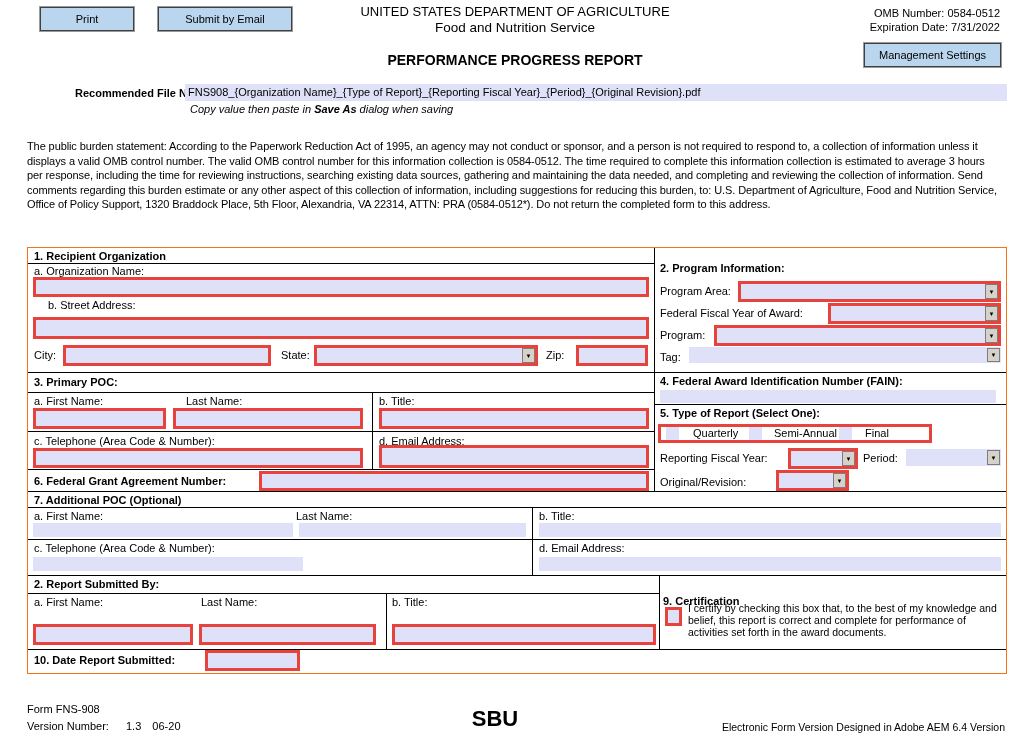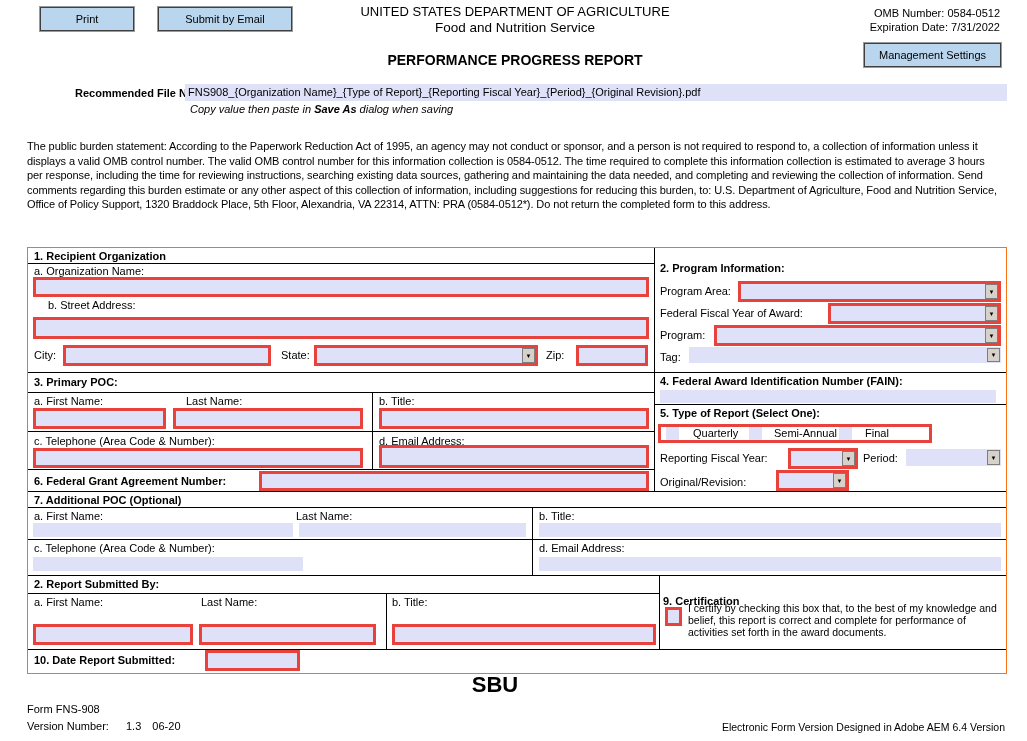--- a/index.html
+++ b/index.html
@@ -185,16 +185,16 @@
     <div class="abs lbl b" style="left:6px;top:406px;">10. Date Report Submitted:</div>
     <div class="fld req" style="left:177px;top:402px;width:95px;height:21px;"></div>
   </div>
 
   <div class="abs" style="left:27px;top:703px;font-size:11px;">Form FNS-908</div>
   <div class="abs" style="left:27px;top:720px;font-size:11px;">
     <span>Version Number:</span>
     <span style="margin-left:14px;">1.3</span>
     <span style="margin-left:8px;">06-20</span>
   </div>
-  <div class="abs ctr b" style="left:425px;top:672px;width:140px;font-size:22px;">SBU</div>
+  <div class="abs ctr b" style="left:425px;top:706px;width:140px;font-size:22px;">SBU</div>
   <div class="abs rt" style="left:705px;top:721px;width:300px;font-size:10.5px;">Electronic Form Version Designed in Adobe AEM 6.4 Version</div>
 
 </div>
 
 </body></html>

